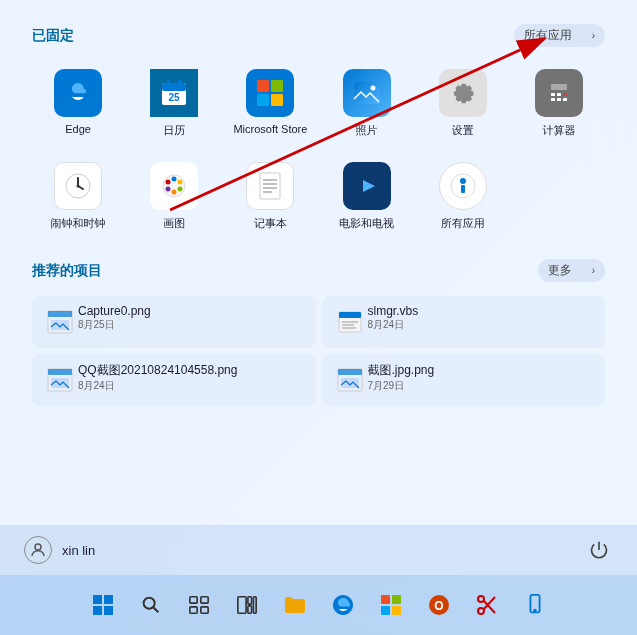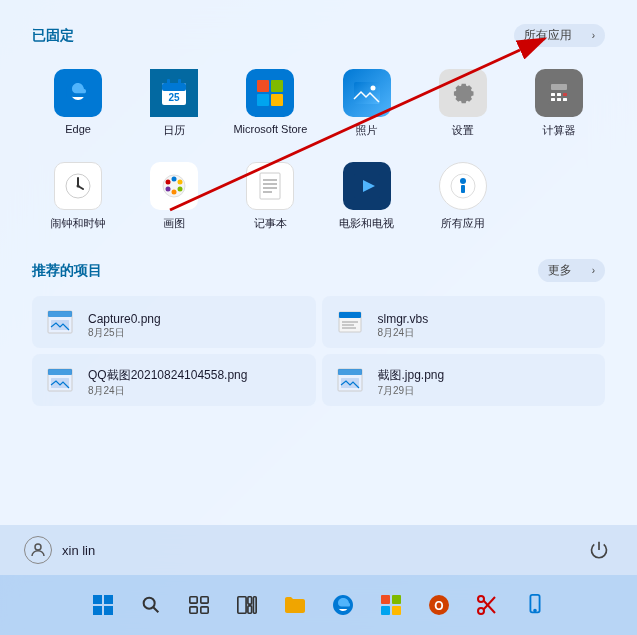--- a/index.html
+++ b/index.html
@@ -86,22 +86,21 @@
     }
 
     
     .recommended-grid {
       display: grid;
       grid-template-columns: 1fr 1fr;
       gap: 6px;
     }
     .rec-item {
       display: flex;
-      align-items: flex-end;
-      gap: 10px;
+      align-items: flex-start;
       background: rgba(220,232,250,0.5);
       border-radius: 8px;
       padding: 8px 10px;
       cursor: pointer;
       transition: background 0.15s;
     }
     .rec-icon {
       width: 36px;
       height: 36px;
       border-radius: 4px;

